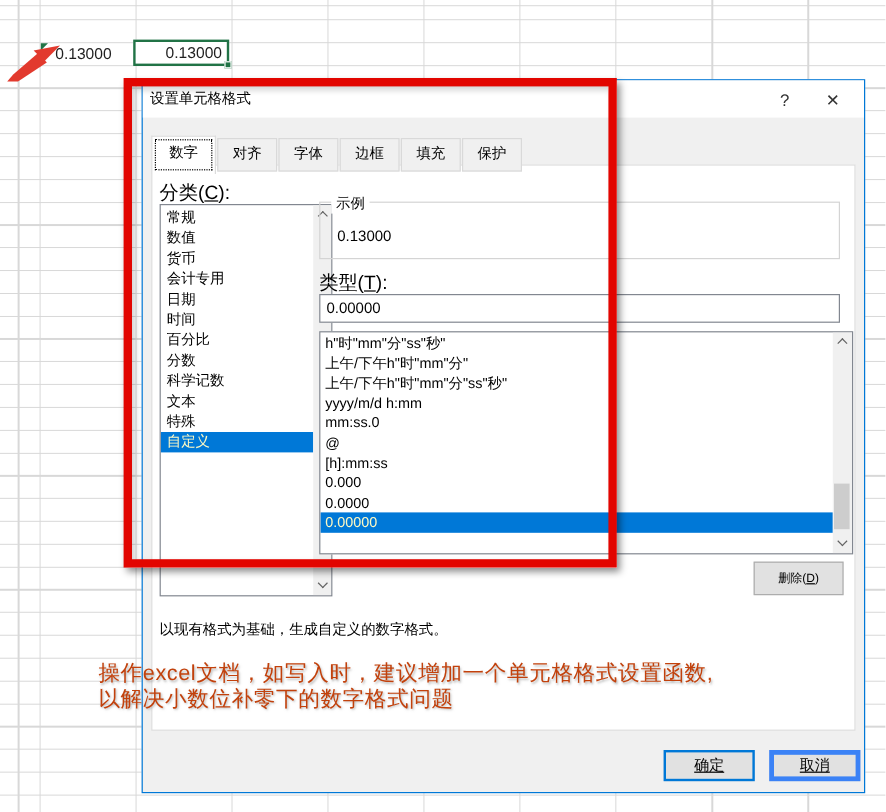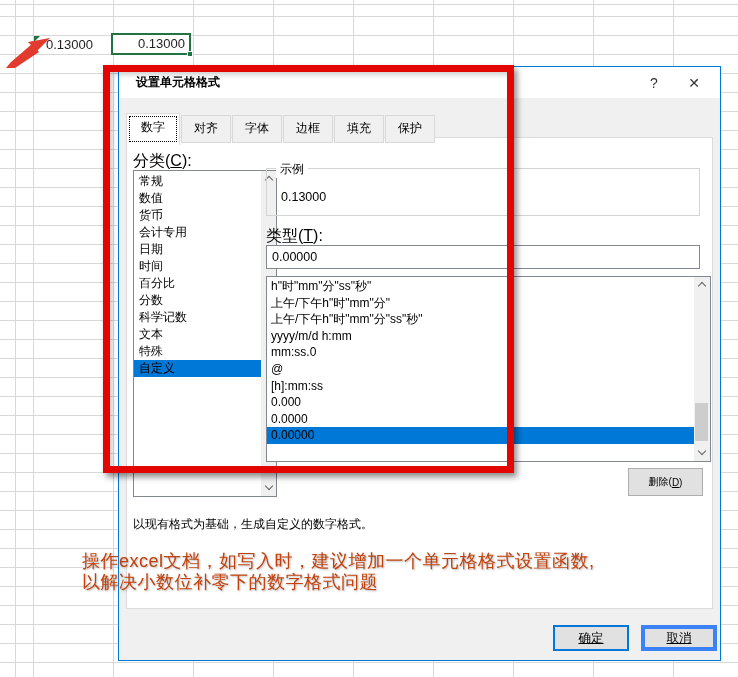--- a/index.html
+++ b/index.html
@@ -25,21 +25,21 @@
     border:2px solid #217346; background:#fff; font-size:13px; line-height:18px;
     text-align:right; padding-right:4px; color:#1f1f1f; z-index:5; }
   .fill-handle { position:absolute; right:-4px; bottom:-4px; width:6px; height:6px;
     background:#217346; border:1px solid #fff; }
   .red-arrow { position:absolute; left:5px; top:37px; z-index:40; }
   
   .dialog { position:absolute; left:118px; top:66px; width:603px; height:595px;
     background:#f0f0f0; border:1px solid #0078d7; z-index:10; }
   .titlebar { position:absolute; left:0; top:0; width:100%; height:31px;
     background:#fff; display:flex; align-items:center; }
-  .title-text { font-size:12px; margin-left:17px;font-weight:bold; }
+  .title-text { font-size:12px; margin-left:6px; }
   .cap-btn { width:40px; height:31px; display:flex; align-items:center;
     justify-content:center; font-size:14px; color:#333; }
   .cap-zone { margin-left:auto; display:flex; margin-right:6px; }
   
   .tabstrip { position:absolute; left:7px; top:44px; display:flex;
     align-items:flex-end; z-index:2; }
   .tab { font-size:12px; padding:4px 12px 5px 12px; background:#f0f0f0;
     border:1px solid #d9d9d9; margin-right:1px; color:#000; }
   .tab.active { background:#fff; border-color:#dcdcdc; border-bottom:none;
     padding:5px 14px 9px 14px; position:relative; top:2px;
@@ -47,21 +47,21 @@
   .tabpage { position:absolute; left:7px; top:70px; width:587px; height:472px;
     background:#fff; border:1px solid #dcdcdc; }
   
   .lbl { position:absolute; font-size:16px; color:#000; }
   .mn { text-decoration:underline; }
   .cat-list { position:absolute; left:6px; top:32px; width:144px; height:327px;
     border:1px solid #828790; background:#fff; overflow:hidden; }
   .cat-items { position:absolute; left:0; top:2px; right:15px; }
   .cat-items .list-item { font-size:12px; line-height:17px; padding-left:5px;
     white-space:nowrap; }
-  .list-item.selected { background:#0078d7; color:#000000; }
+  .list-item.selected { background:#0078d7; color:#fef9c3; }
   .vscroll { position:absolute; right:0; top:0; bottom:0; width:15px; background:#f0f0f0; }
   .chev { position:absolute; left:4px; width:7px; height:7px; }
   .chev:before { content:""; position:absolute; left:1px; top:1px; width:5px; height:5px;
     border-right:1.5px solid #636363; border-bottom:1.5px solid #636363; }
   .chev.up { top:5px; } .chev.up:before { transform:rotate(-135deg); }
   .chev.down { bottom:5px; } .chev.down:before { transform:rotate(45deg); top:-1px; }
   .thumb { position:absolute; left:1px; width:13px; background:#cdcdcd; }
   .sample-group { position:absolute; left:139px; top:30px; width:434px; height:48px;
     border:1px solid #d4d4d4; }
   .sample-label { position:absolute; left:9px; top:-8px; background:#fff;

